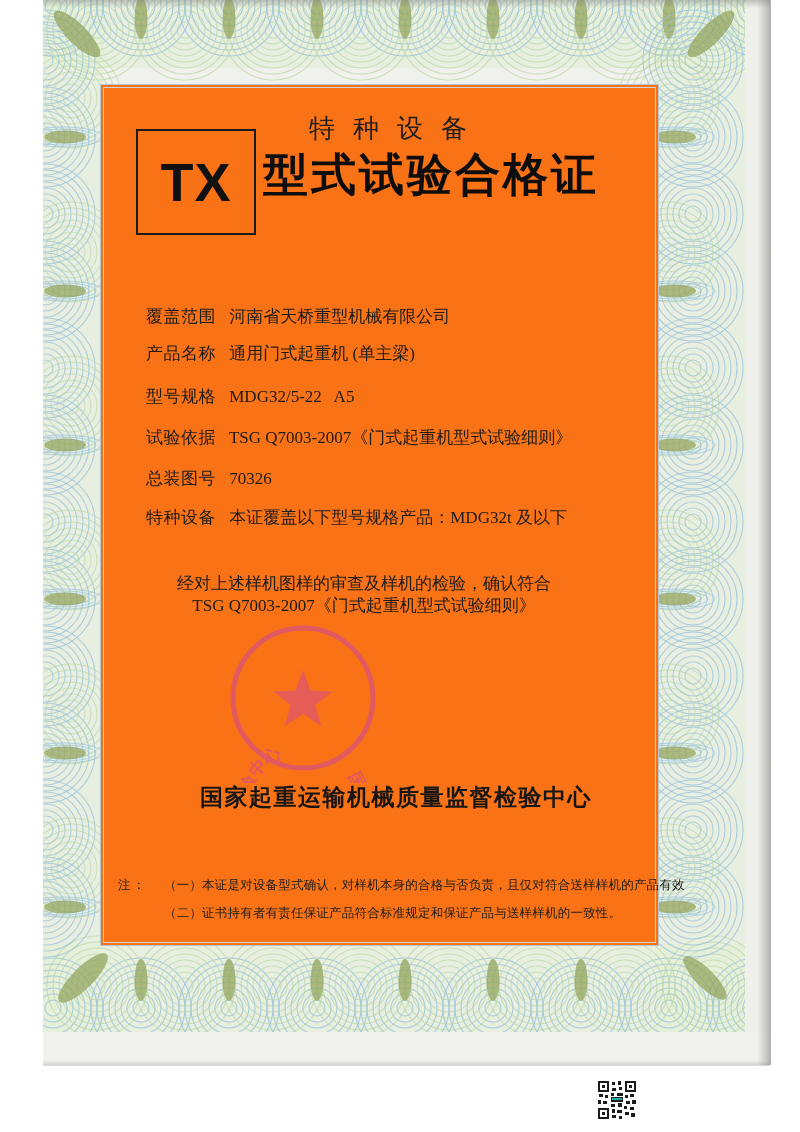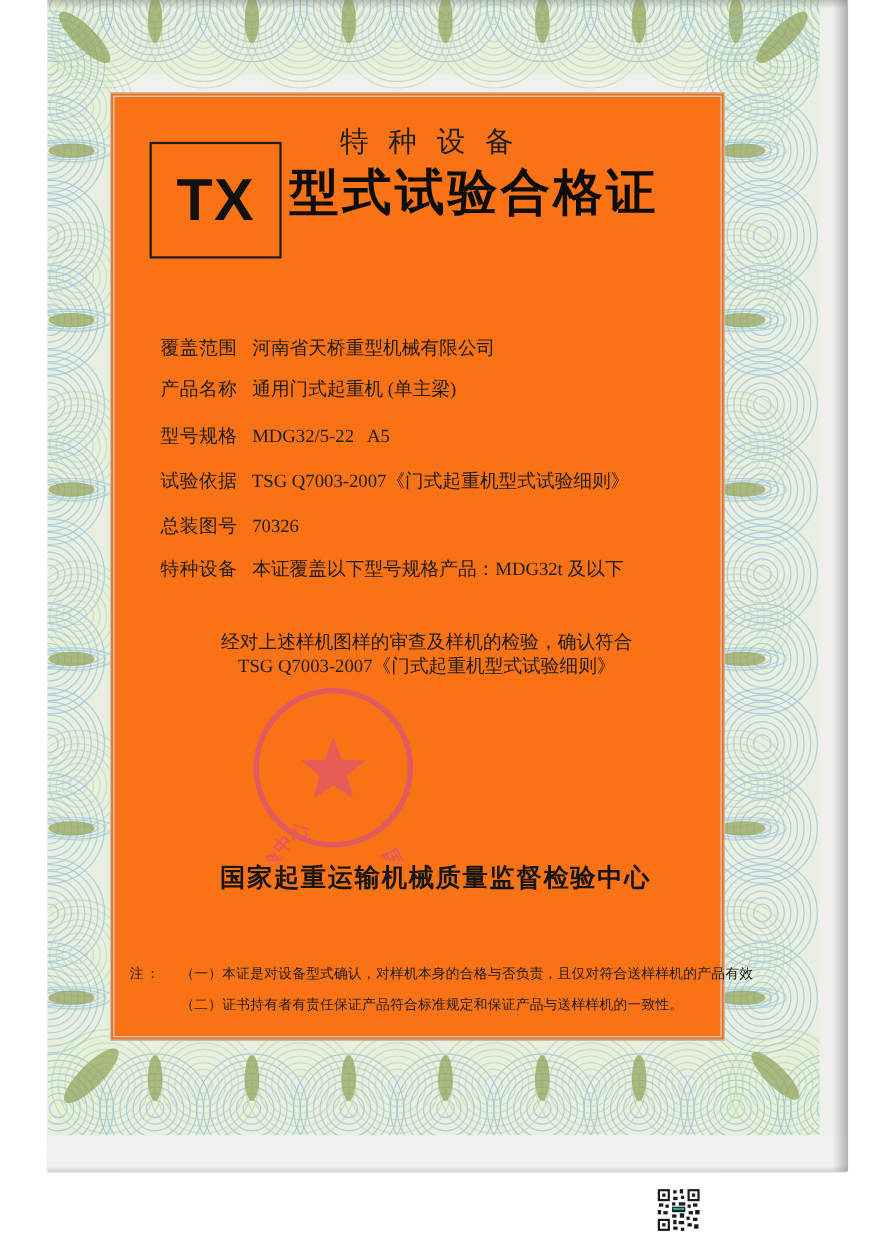--- a/index.html
+++ b/index.html
@@ -40,21 +40,21 @@
   .big-title{left:152px;top:60px;width:356px;text-align:center;white-space:nowrap;
     font-size:45px;font-weight:bold;letter-spacing:3px;color:#0d0d0d;}
   .cert-no{left:0;top:145px;width:580px;text-align:center;
     font-size:14px;font-weight:bold;letter-spacing:.5px;color:#141414;}
   
   .row{left:45px;white-space:nowrap;font-size:17px;z-index:3;}
   .row .lbl{display:inline-block;width:68px;letter-spacing:0.5px;margin-right:11px;}
   .row .val{white-space:pre;}
   .r0{top:220px;} .r1{top:257px;} .r2{top:300px;} .r3{top:341px;} .r4{top:382px;} .r5{top:421px;}
   
-  .confirm{left:32px;width:510px;text-align:center;font-size:17px;white-space:nowrap;}
+  .confirm{left:8px;width:510px;text-align:center;font-size:17px;white-space:nowrap;}
   .c0{top:487px;} .c1{top:509px;}
   
   .stamp{position:absolute;left:117px;top:528px;opacity:.84;z-index:2;}
   .issue-row{top:602px;}
   
   .issuer{left:0;top:697px;width:590px;text-align:center;
     font-size:23px;font-weight:bold;letter-spacing:1.5px;color:#161616;}
   
   .note-label{left:17px;top:792px;font-size:12.5px;letter-spacing:2px;}
   .note{left:63px;width:500px;font-size:12.5px;white-space:nowrap;letter-spacing:.2px;}

